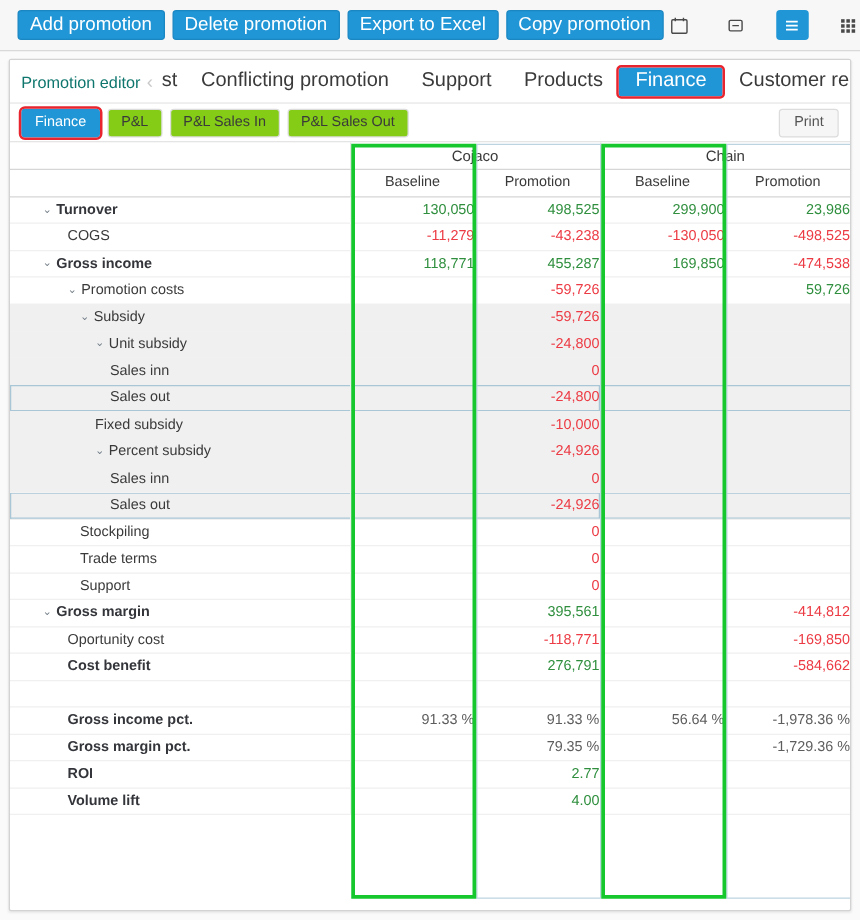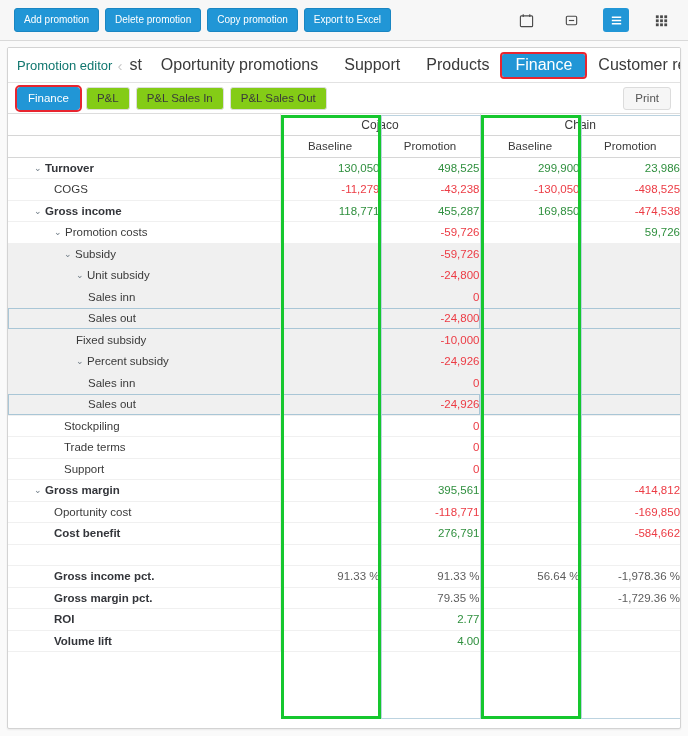--- a/index.html
+++ b/index.html
@@ -24,21 +24,21 @@
     background: #f7f7f7;
     border-bottom: 1px solid #d9d9d9;
     display: flex; align-items: center;
   }
   .tb-btns { display: flex; align-items: center; gap: 6px; margin-left: 14px; }
   .btn-primary {
     background: #2196d6;
     border: 1px solid #1a86c2;
     border-radius: 3px;
     color: #ffffff;
-    font-size: 10px;
+    font-size: 15px;
     padding: 4px 9px 5px 9px;
     line-height: 13px;
     white-space: nowrap;
     cursor: pointer;
   }
   .tb-icons {
     margin-left: auto; margin-right: 14px;
     display: flex; align-items: center; gap: 19px;
   }
   .icon-btn {
@@ -215,22 +215,22 @@
 </style>
 </head>
 <body>
 
 <div id="app">
 
   <div class="toolbar">
     <div class="tb-btns">
       <button class="btn-primary">Add promotion</button>
       <button class="btn-primary">Delete promotion</button>
+      <button class="btn-primary">Export to Excel</button>
       <button class="btn-primary">Copy promotion</button>
-      <button class="btn-primary">Export to Excel</button>
     </div>
     <div class="tb-icons">
       <div class="icon-btn">
         <svg width="15" height="15" viewBox="0 0 16 16" fill="none" stroke="currentColor" stroke-width="1.2">
           <rect x="1.5" y="3" width="13" height="11.5" rx="1"></rect>
           <path d="M4.5 1.3v3M11.5 1.3v3"></path>
         </svg>
       </div>
       <div class="icon-btn">
         <svg width="15" height="15" viewBox="0 0 16 16" fill="none" stroke="currentColor" stroke-width="1.2">
@@ -260,21 +260,21 @@
   </div>
 
   <div class="panel">
 
     <div class="navstrip">
       <div class="editor-title">Promotion editor</div>
       <div style="width:108px"></div>
       <div class="nav-arrow">‹</div>
       <div class="nav-tabs">
         <div class="nav-tab clipped">st</div>
-        <div class="nav-tab">Oportunity promotions</div>
+        <div class="nav-tab">Conflicting promotion</div>
         <div class="nav-tab">Support</div>
         <div class="nav-tab">Products</div>
         <div class="nav-tab selected">Finance</div>
         <div class="nav-tab">Customer reports</div>
       </div>
       <div class="nav-arrow">›</div>
       <div class="nav-chevrons">
         <svg width="15" height="15" viewBox="0 0 16 16" fill="none" stroke="#3fa9dd" stroke-width="1.6">
           <path d="M3.5 5l4.5 4 4.5-4"></path>
             <path d="M3.5 9.2l4.5 4 4.5-4"></path>

